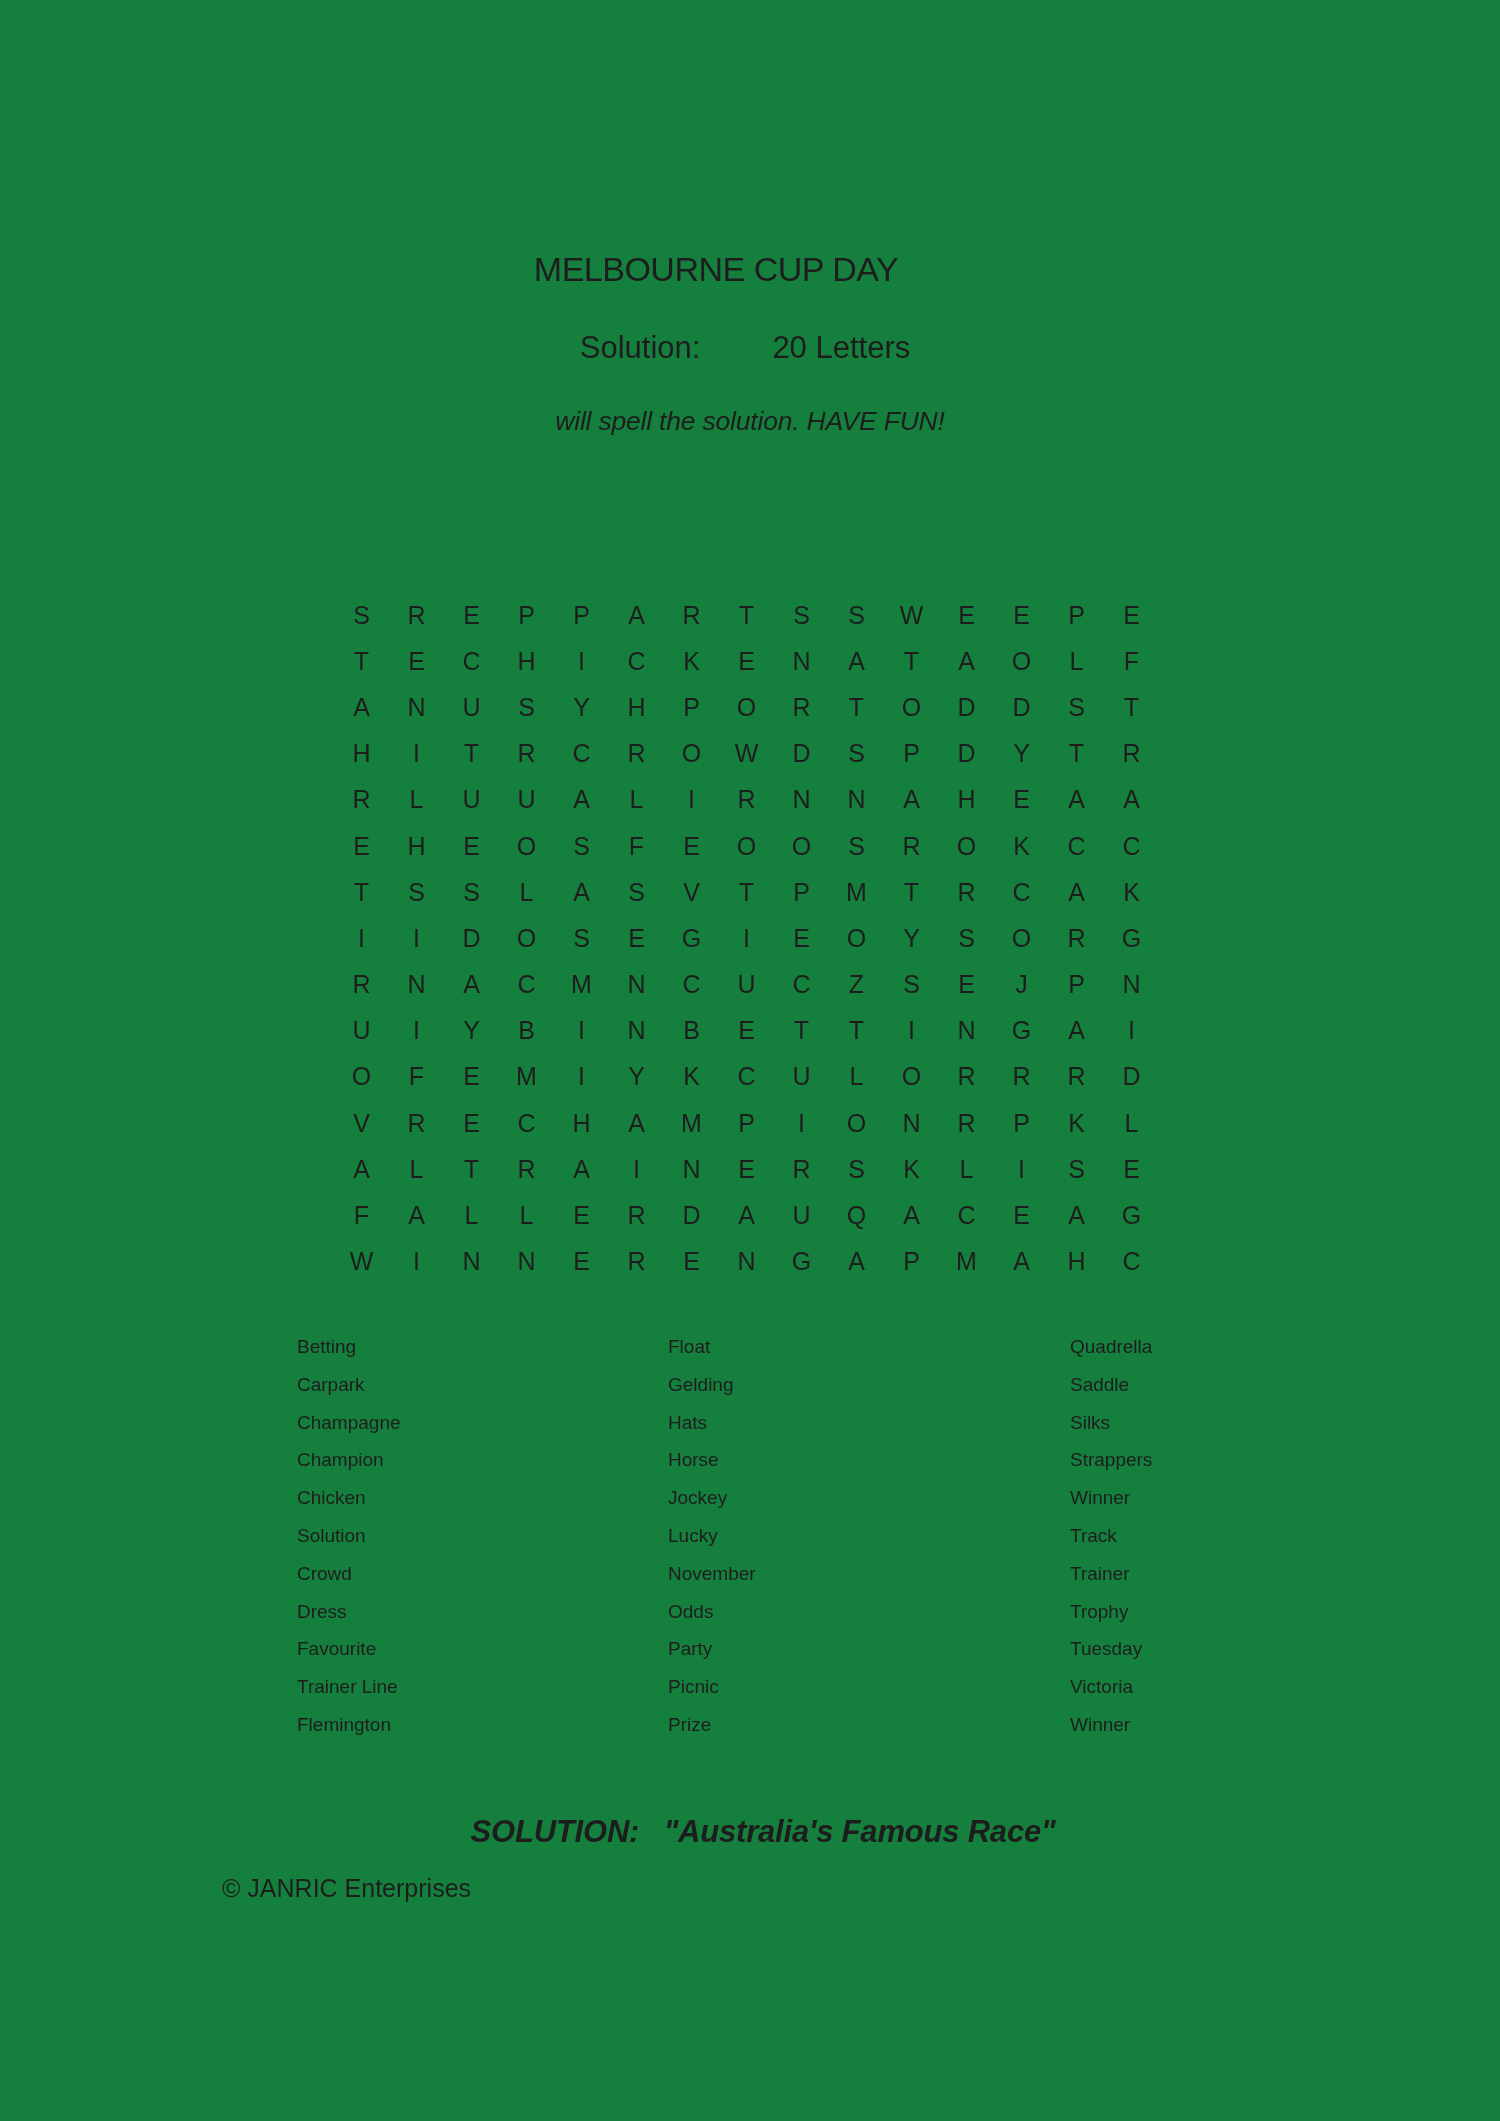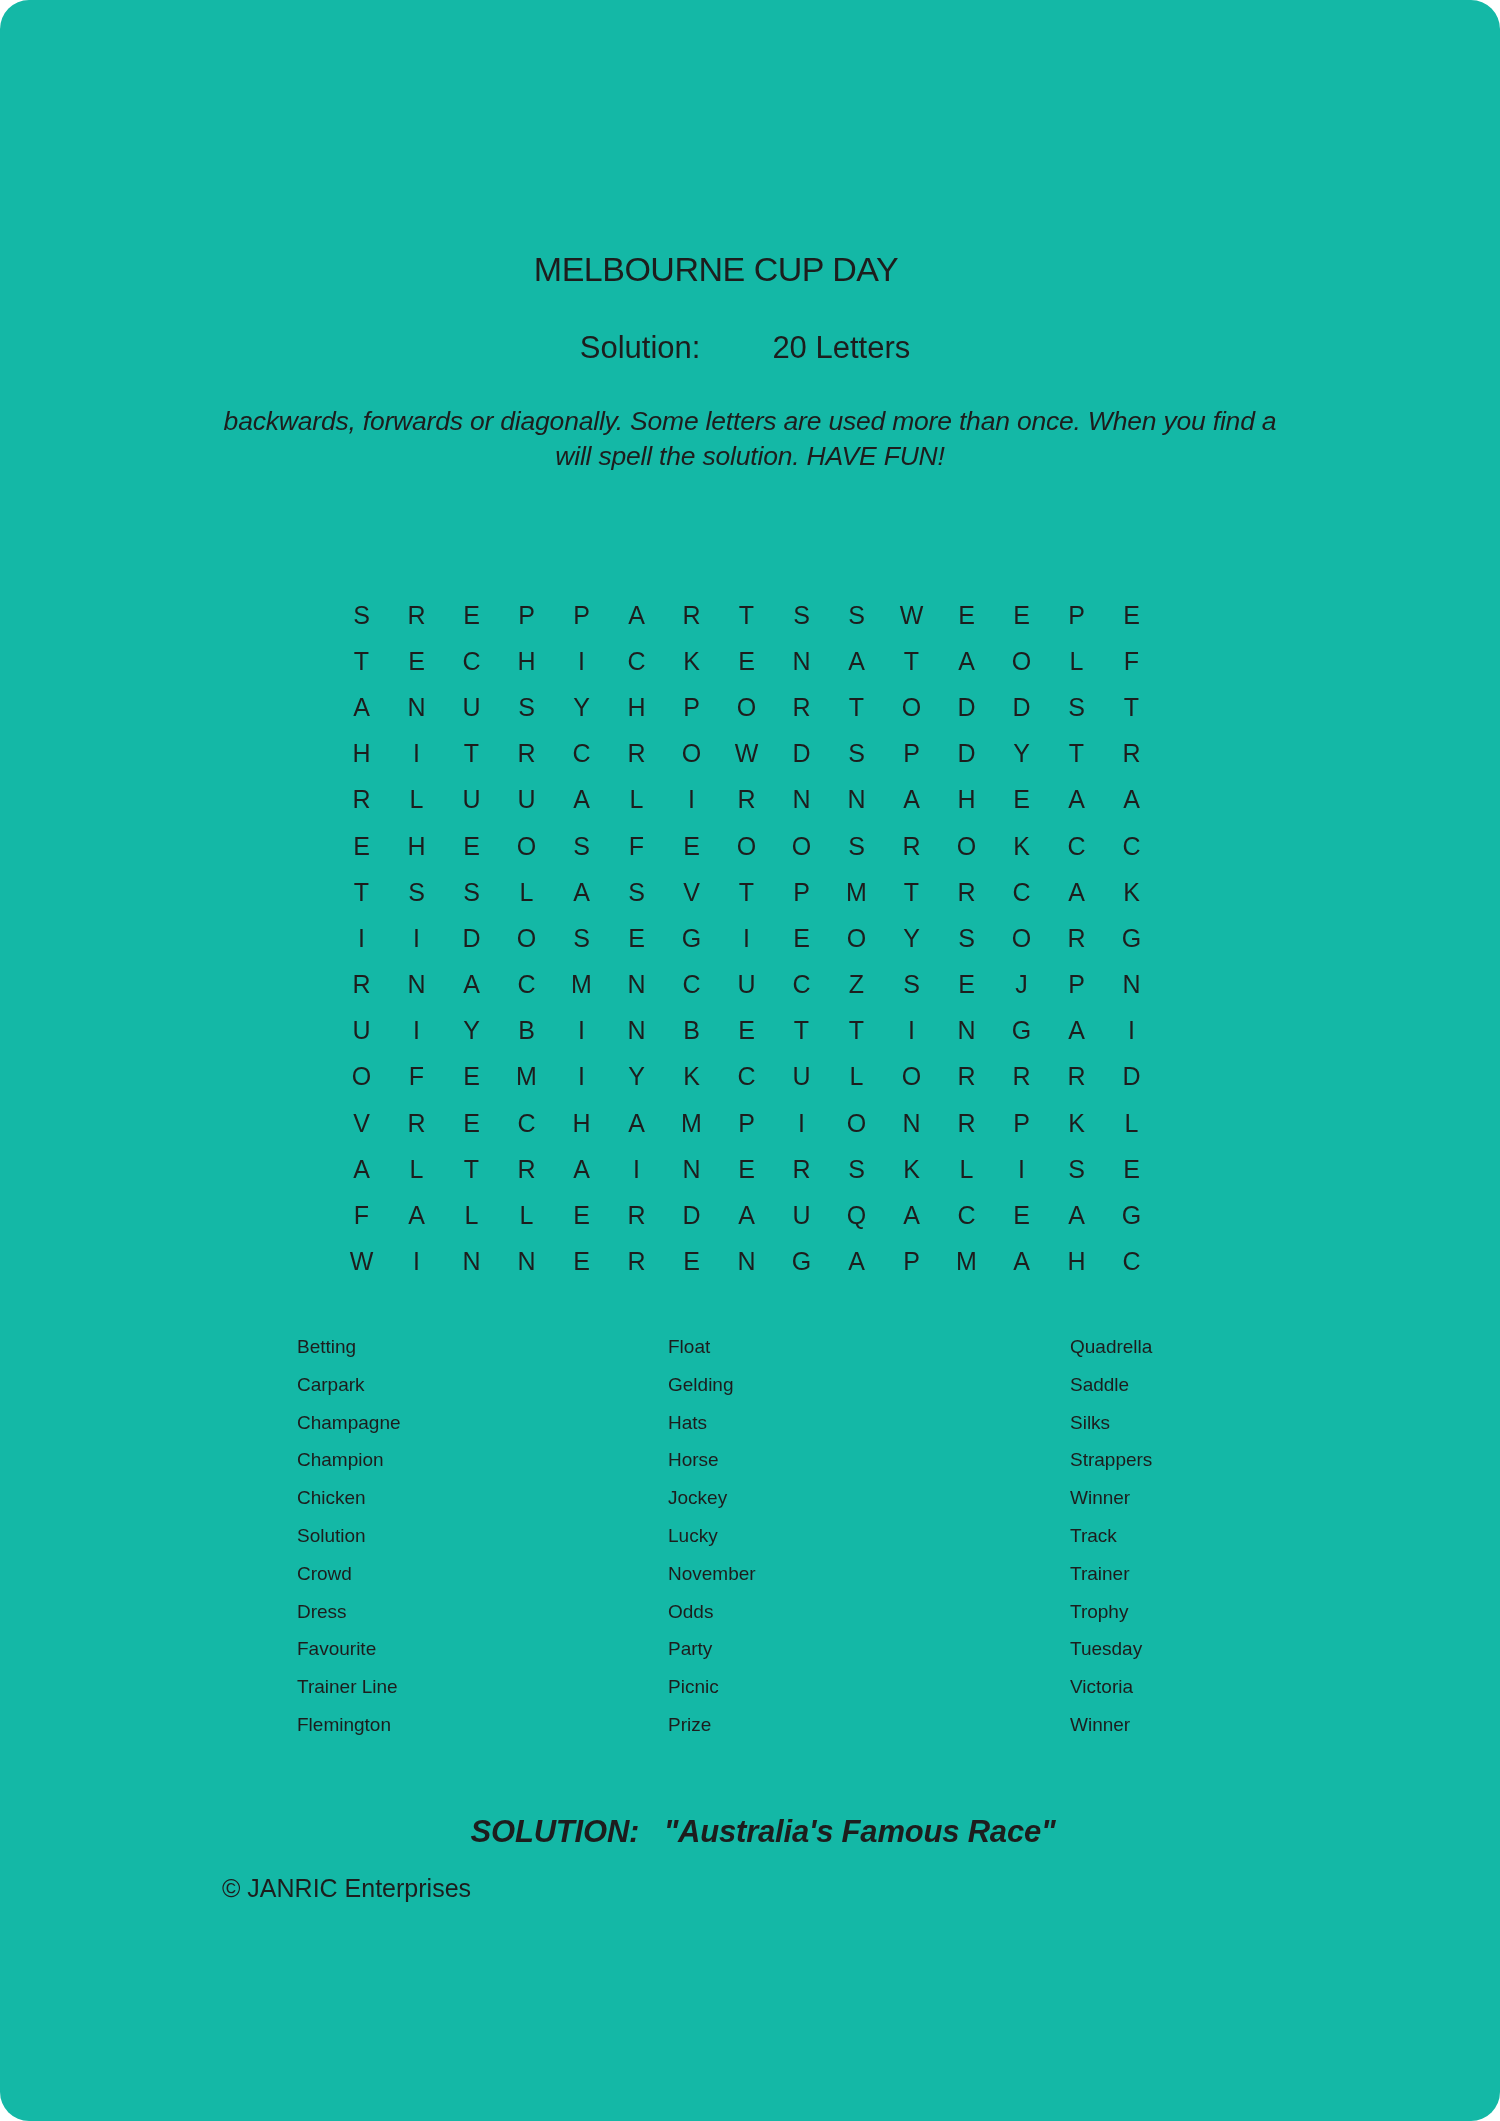--- a/index.html
+++ b/index.html
@@ -1,24 +1,23 @@
 <!DOCTYPE html>
 <html><head>
 <meta charset="utf-8">
 <style>
   html, body { margin: 0; padding: 0; background: #ffffff; }
   .page {
     position: relative;
     width: 1500px;
     height: 2121px;
-    background: #14b8a6;
+    background: #15803d;
     color: #1d1d1d;
     font-family: "Liberation Sans", "DejaVu Sans", sans-serif;
     overflow: hidden;
-    border-radius: 29px;
   }
   .title {
     position: absolute;
     top: 252px;
     left: 0;
     width: 1432px;
     margin: 0;
     text-align: center;
     font-size: 34px;
     font-weight: 400;
@@ -96,21 +95,20 @@
 <div class="page">
 
   <h1 class="title">MELBOURNE CUP DAY</h1>
 
   <div class="solution-line">
     <span>Solution:</span>
     <span>20 Letters</span>
   </div>
 
   <div class="instructions">
-    <div>backwards, forwards or diagonally.  Some letters are used more than once.  When you find a</div>
     <div>will spell the solution.  HAVE FUN!</div>
   </div>
 
   <div class="grid" id="letter-grid">
       <span>S</span>
       <span>R</span>
       <span>E</span>
       <span>P</span>
       <span>P</span>
       <span>A</span>

